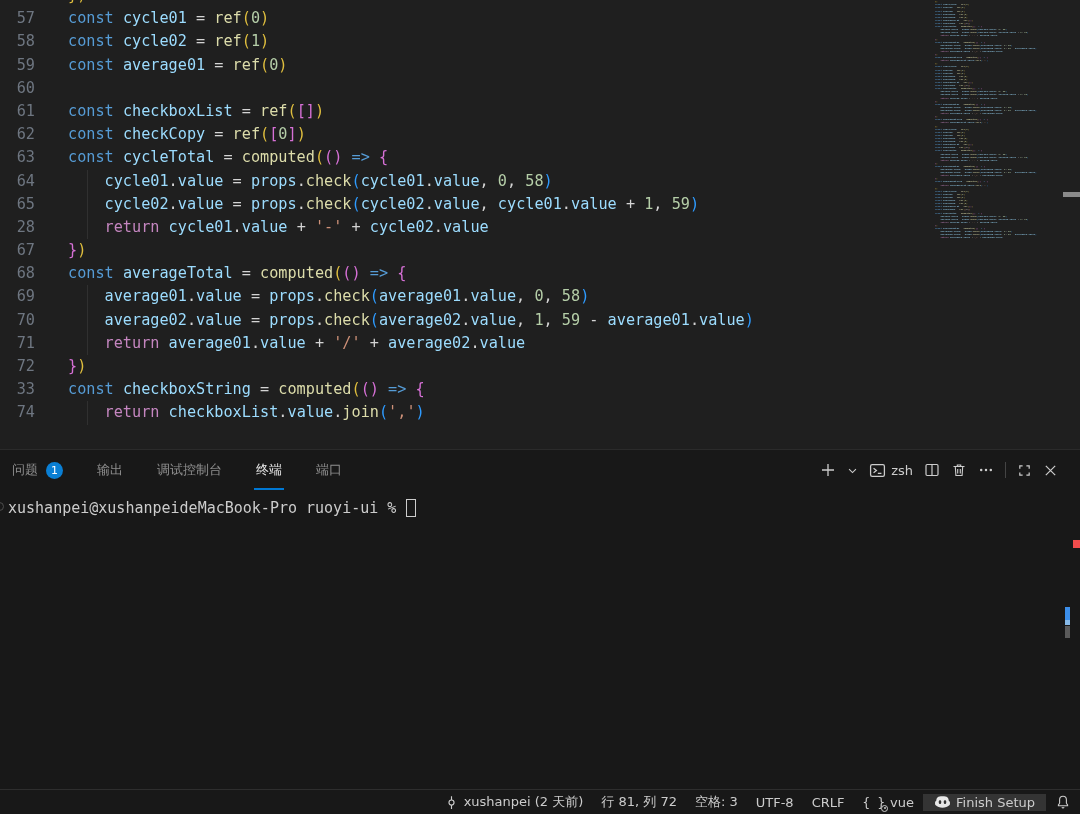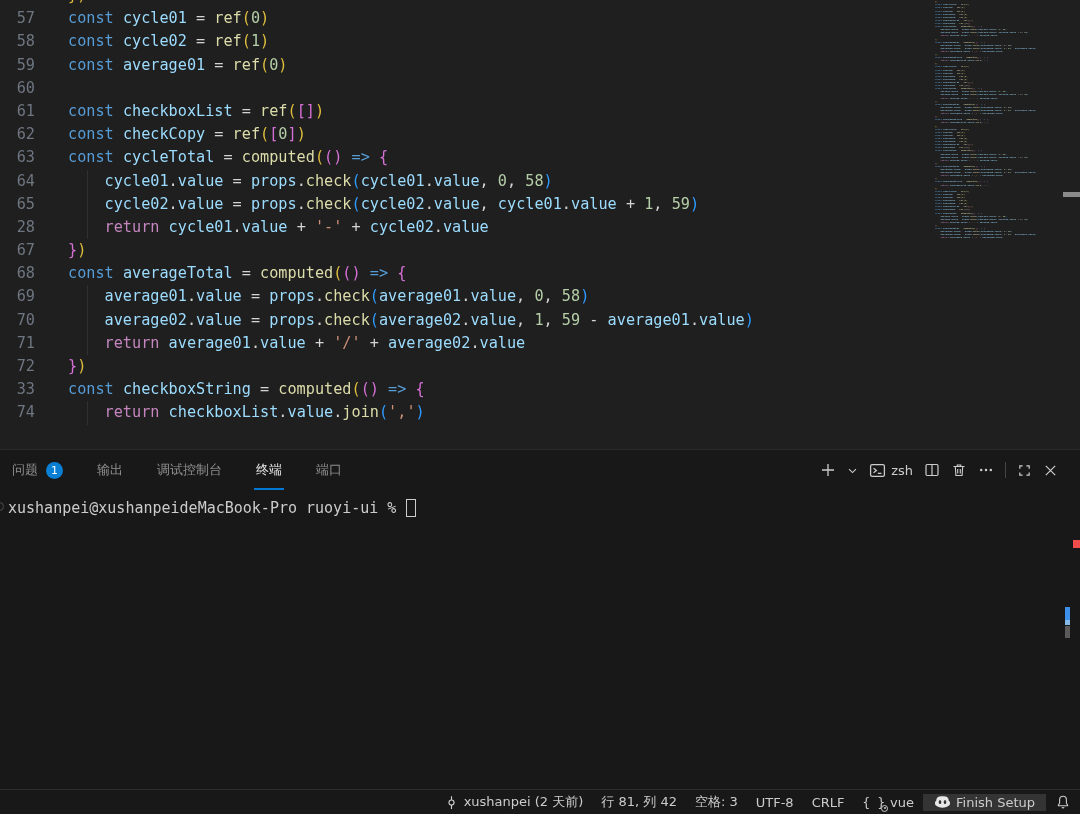--- a/index.html
+++ b/index.html
@@ -324,21 +324,21 @@
   <div class="statusbar">
     <div class="sb-right">
       <div class="sb-item">
         <svg width="15" height="15" viewBox="0 0 16 16">
             <circle cx="8" cy="8" r="2.7" stroke="#ccc" stroke-width="1.2" fill="none"></circle>
             <path d="M8 1.2v4.1M8 10.7v4.1" stroke="#ccc" stroke-width="1.2"></path>
           </svg>
         <span>xushanpei (2 天前)</span>
       </div>
       <div class="sb-item">
-        <span>行 81, 列 42</span>
+        <span>行 81, 列 72</span>
       </div>
       <div class="sb-item">
         <span>空格: 3</span>
       </div>
       <div class="sb-item">
         <span>UTF-8</span>
       </div>
       <div class="sb-item">
         <span>CRLF</span>
       </div>

